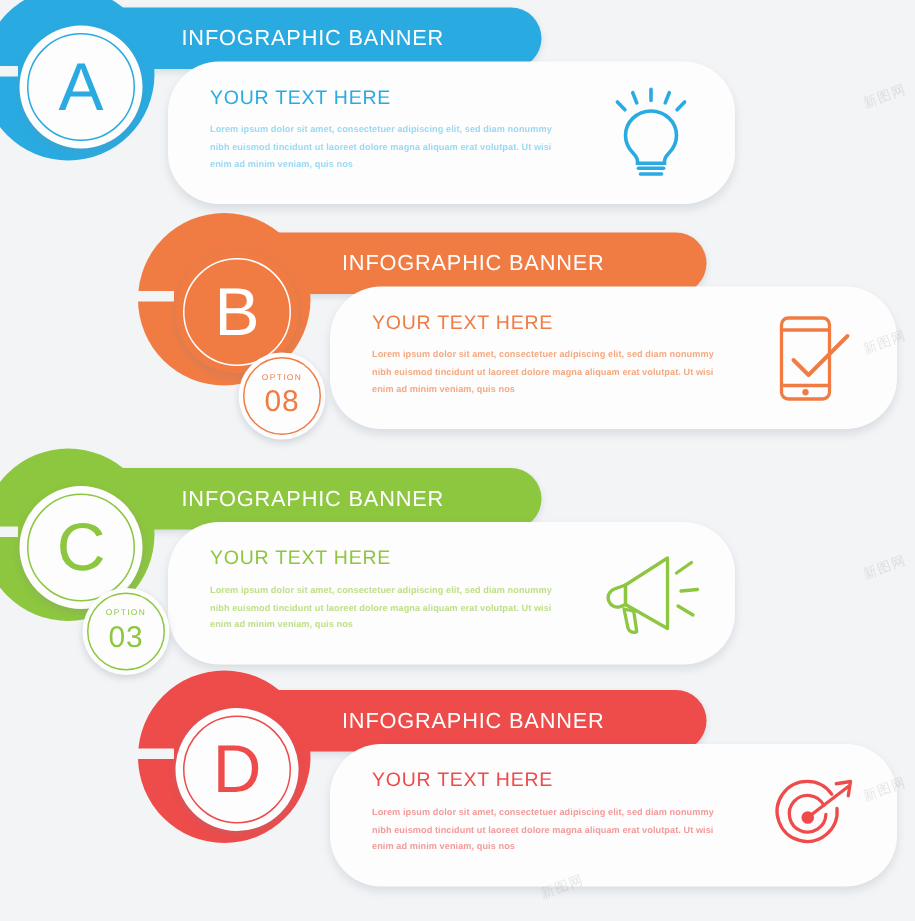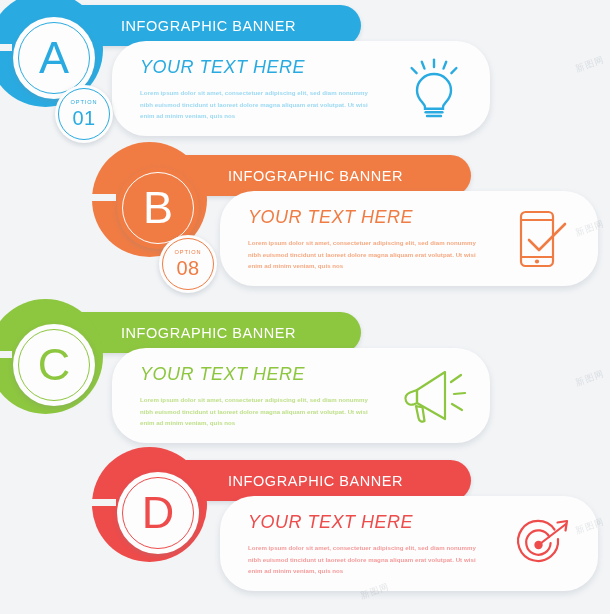--- a/index.html
+++ b/index.html
@@ -43,25 +43,24 @@
     background: #fdfdfd;
     border-radius: 34px;
     box-shadow: 0 3px 6px rgba(120,130,145,0.20);
   }
   .card-inner {
     position: absolute;
     top: 0; left: 0; right: 0; bottom: 0;
     padding: 16px 0 0 0;
   }
   .card-head {
-    font-size: 18px;
+    font-size: 13px;
     letter-spacing: 0.5px;
     margin: 0 0 9px 12px;
     font-weight: 400;
-    font-style: italic;
   }
   .card-body {
     font-size: 6.1px;
     line-height: 1.92;
     font-weight: 700;
     letter-spacing: 0.05px;
     margin: 0;
   }
 
   
@@ -179,27 +178,20 @@
     </div>
 
     <div class="ring-arc" style="left:-12px; top:-8px; width:115px; height:115px; background:#29ABE2;"></div>
     <div class="arc-notch" style="left:-14px; top:44px; width:26px; height:7px;"></div>
 
     <div class="letter-circle" style="left:13px; top:17px; width:82px; height:82px; background:#fdfdfd;">
       <div class="letter-ring" style="left:5px; top:5px; width:72px; height:72px; border:1.6px solid #29ABE2;"></div>
       <span class="letter" style="color:#29ABE2;">A</span>
     </div>
 
-    <div class="opt-badge" style="left:55px; top:85px;">
-      <div class="opt-ring" style="border-color:#29ABE2;"></div>
-      <div class="opt-inner">
-        <span class="opt-word" style="color:#29ABE2;">OPTION</span>
-        <span class="opt-num" style="color:#29ABE2;">01</span>
-      </div>
-    </div>
   </div>
 
   <div class="banner" style="left:0; top:150px; width:610px; height:150px;">
 
     <div class="head-pill" style="left:106px; top:5px; width:365px; background:#F07C44;">
       <span class="head-title" style="margin-left:122px;">INFOGRAPHIC BANNER</span>
     </div>
 
     <div class="card" style="left:220px; top:41px; width:378px; height:95px;">
       <div class="card-inner">
@@ -262,20 +254,27 @@
     </div>
 
     <div class="ring-arc" style="left:-12px; top:-8px; width:115px; height:115px; background:#8DC63F;"></div>
     <div class="arc-notch" style="left:-14px; top:44px; width:26px; height:7px;"></div>
 
     <div class="letter-circle" style="left:13px; top:17px; width:82px; height:82px; background:#fdfdfd;">
       <div class="letter-ring" style="left:5px; top:5px; width:72px; height:72px; border:1.6px solid #8DC63F;"></div>
       <span class="letter" style="color:#8DC63F;">C</span>
     </div>
 
+    <div class="opt-badge" style="left:55px; top:85px;">
+      <div class="opt-ring" style="border-color:#8DC63F;"></div>
+      <div class="opt-inner">
+        <span class="opt-word" style="color:#8DC63F;">OPTION</span>
+        <span class="opt-num" style="color:#8DC63F;">03</span>
+      </div>
+    </div>
   </div>
 
   <div class="banner" style="left:0; top:455px; width:610px; height:155px;">
 
     <div class="head-pill" style="left:106px; top:5px; width:365px; background:#EE4B4B;">
       <span class="head-title" style="margin-left:122px;">INFOGRAPHIC BANNER</span>
     </div>
 
     <div class="card" style="left:220px; top:41px; width:378px; height:95px;">
       <div class="card-inner">

